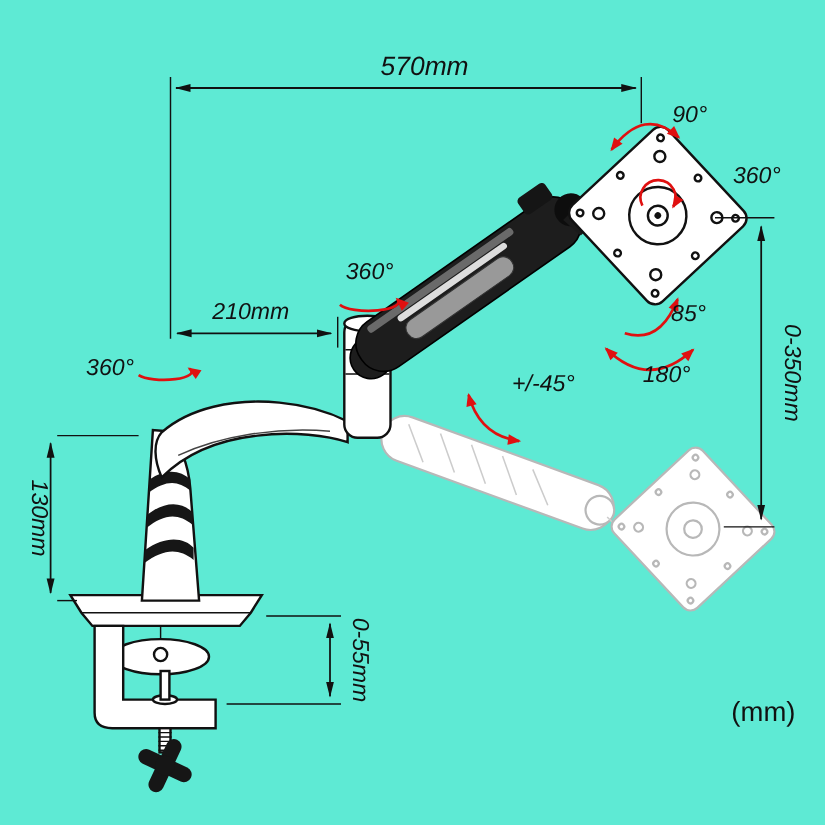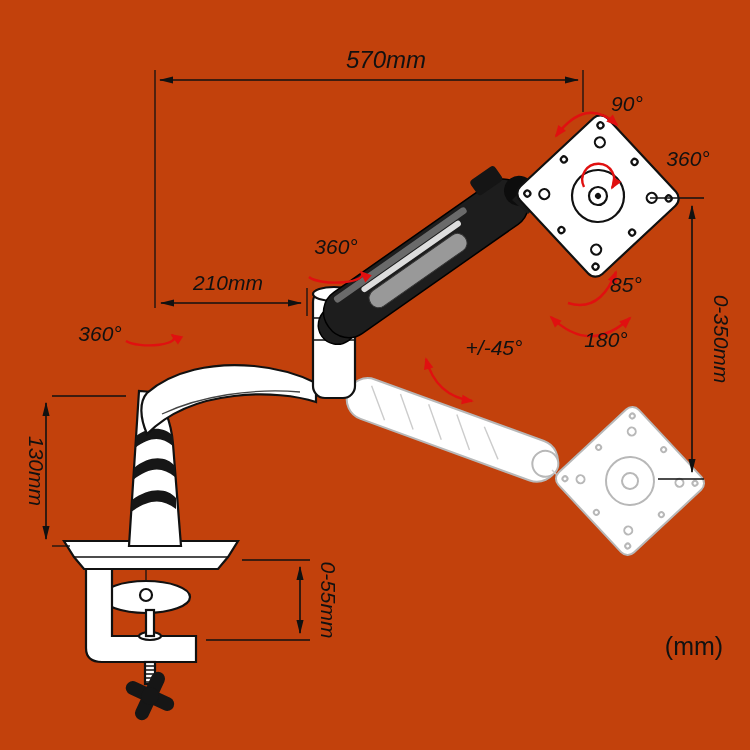--- a/index.html
+++ b/index.html
@@ -1,16 +1,16 @@
 <!DOCTYPE html>
 <html><head>
 <meta charset="utf-8">
 <style>
   html,body { margin:0; padding:0; background:#ffffff; }
-  .stage { width:750px; height:750px; position:relative; background:#c2410c; overflow:hidden; }
+  .stage { width:750px; height:750px; position:relative; background:#5eead4; overflow:hidden; }
   svg { display:block; }
   text { font-family:"Liberation Sans","DejaVu Sans",sans-serif; font-style:italic;
          font-size:21px; fill:#111; text-anchor:middle; }
   .big   { font-size:24px; }
   .unit  { font-style:normal; font-size:25px; }
   .ln       { stroke:#111; stroke-width:1.3; fill:none; }
   .dimline  { stroke:#111; stroke-width:1.6; fill:none; }
   .outline  { fill:#ffffff; stroke:#111; stroke-width:2.2; }
   .thin     { stroke:#444; stroke-width:1.3; fill:none; }
   .dark     { fill:#1d1d1d; stroke:#000; stroke-width:1.5; }

